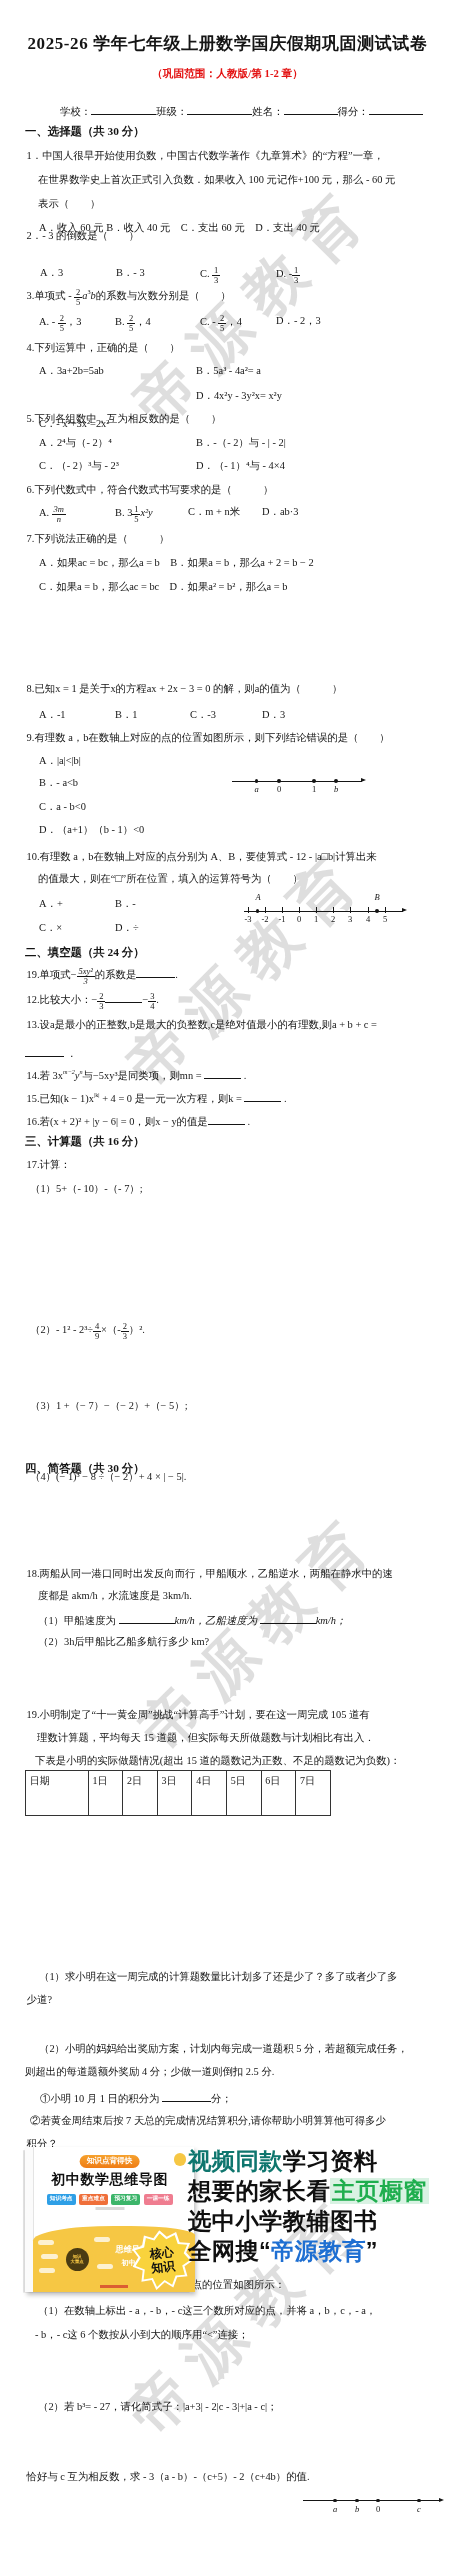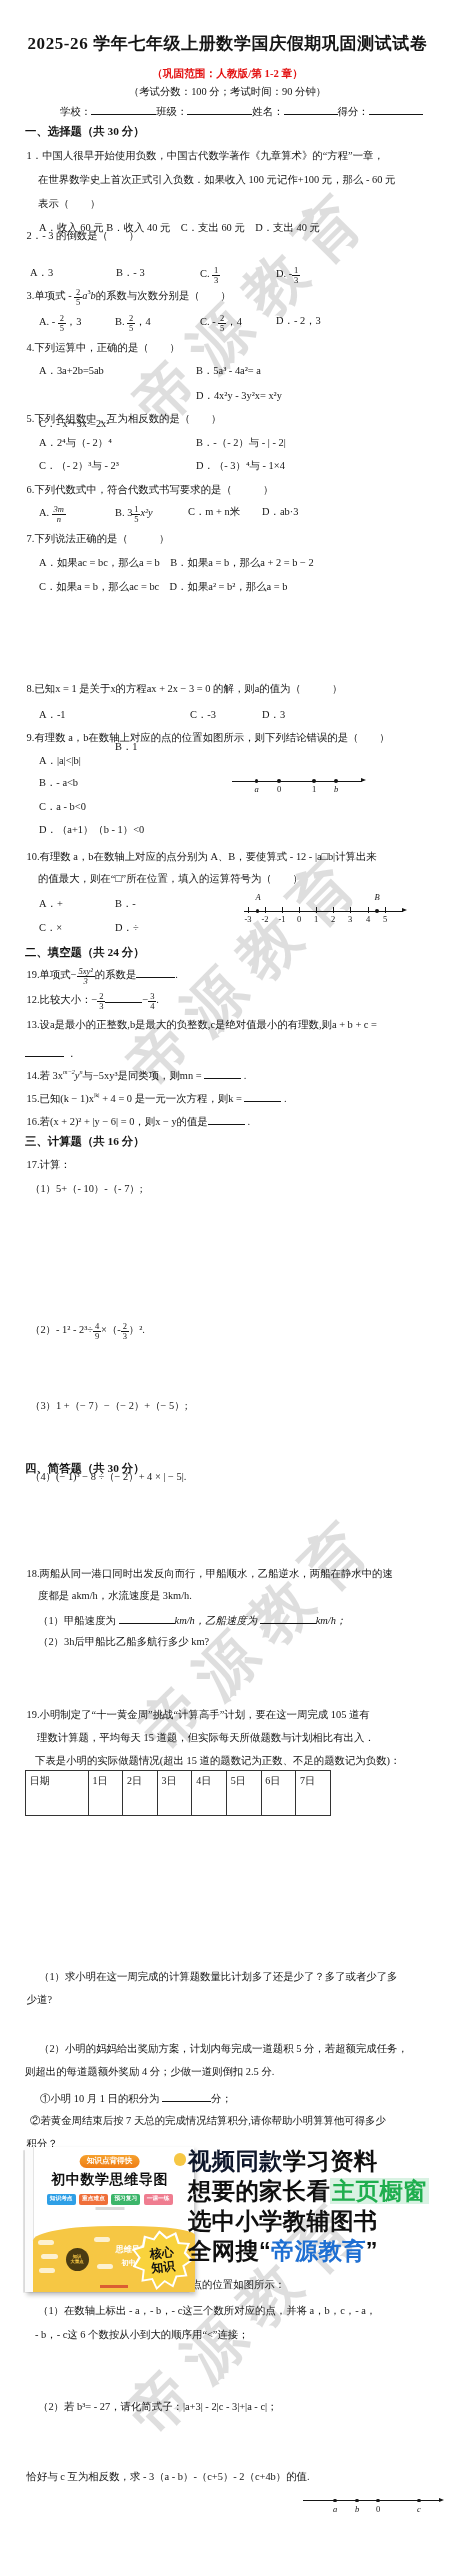--- a/index.html
+++ b/index.html
@@ -30,21 +30,21 @@
   
   .tb{position:absolute;left:25px;top:1770px;border-collapse:collapse;z-index:2;font-size:10px;}
   .tb td{border:0.8px solid #333;vertical-align:top;padding:3.2px 3.8px;}
   .tb .c0{width:54px;}
   .tb .cc{width:26px;}
   .r1 td{height:38px;}
   .r2 td{height:43px;}
   
   .adl{position:absolute;left:188px;z-index:3;font-family:"Liberation Sans",sans-serif;
        font-weight:900;font-size:23.4px;letter-spacing:0.3px;color:#101010;white-space:nowrap;}
-  .ad-red{color:#0f172a;}
+  .ad-red{color:#0f766e;}
   .ad-blue{color:#1e6fd2;}
   .hl-green{background:#d9f2e3;color:#1fae4e;padding:0 1.9px;}
   
   .book{position:absolute;left:25px;top:2147px;width:169px;height:145px;background:#ffffff;z-index:3;
         box-shadow:1.9px 2.5px 4.4px rgba(0,0,0,0.25),-3.2px 1.9px 0 -1.3px #e2e2e2;font-family:"Liberation Sans",sans-serif;}
   .bk-spine{position:absolute;left:0;top:0;width:7.6px;height:100%;background:#fbfbfb;border-right:0.6px solid #e4e4e4;}
   .bk-banner{position:absolute;left:50%;top:7.6px;transform:translateX(-50%);
              background:linear-gradient(#f6a22e,#ef7c15);color:#fff;font-weight:bold;font-size:7.6px;
              padding:1.9px 7.6px;border-radius:7px;}
   .bk-title{position:absolute;left:7.6px;top:24px;width:154px;text-align:center;
@@ -75,35 +75,34 @@
 
 <div class="pg">
 
   <div class="wm" style="left:101px;top:266px;">帝源教育</div>
   <div class="wm" style="left:95px;top:929px;">帝源教育</div>
   <div class="wm" style="left:107px;top:1593px;">帝源教育</div>
   <div class="wm" style="left:95px;top:2276px;">帝源教育</div>
 
   <div class="ab ctr ttl" style="top:32px;">2025-26 学年七年级上册数学国庆假期巩固测试试卷</div>
   <div class="ab ctr red" style="top:67px;">（巩固范围：人教版/第 1-2 章）</div>
-  <div class="ab ctr t16" style="top:85px;">（考试分数：100 分；考试时间：90 分钟）</div>
 
   <div class="ab t16" style="top:103px;left:60px;">
     <span>学校：</span><span class="blank" style="width:65px;"></span><span>班级：</span><span class="blank" style="width:65px;"></span><span>姓名：</span><span class="blank" style="width:54px;"></span><span>得分：</span><span class="blank" style="width:54px;"></span>
   </div>
 
   <div class="ab sec" style="top:124px;left:25px;">一、选择题（共 30 分）</div>
 
   <div class="ab t16" style="top:149px;left:26.6px;">1．中国人很早开始使用负数，中国古代数学著作《九章算术》的“方程”一章，</div>
   <div class="ab t16" style="top:173px;left:38px;">在世界数学史上首次正式引入负数．如果收入 100 元记作+100 元，那么 - 60 元</div>
   <div class="ab t16" style="top:197px;left:38px;">表示（　　）</div>
   <div class="ab t16" style="top:221px;left:39px;">A．收入 60 元 B．收入 40 元　C．支出 60 元　D．支出 40 元</div>
 
   <div class="ab t16" style="top:229px;left:26.6px;">2．- 3 的倒数是（　　）</div>
-  <div class="ab t16" style="top:266px;left:30px;">A．3</div>
+  <div class="ab t16" style="top:266px;left:40px;">A．3</div>
   <div class="ab t16" style="top:266px;left:116px;">B．- 3</div>
   <div class="ab t16" style="top:266px;left:200px;">
     <span>C.</span>
     <span class="fr"><span class="fn">1</span><span class="fd">3</span></span>
   </div>
   <div class="ab t16" style="top:266px;left:276px;">
     <span>D.</span>
     <span>-</span><span class="fr"><span class="fn">1</span><span class="fd">3</span></span>
   </div>
 
@@ -124,39 +123,39 @@
   <div class="ab t16" style="top:341px;left:26.6px;">4.下列运算中，正确的是（　　）</div>
   <div class="ab t16" style="top:364px;left:39px;">A．3a+2b=5ab</div>
   <div class="ab t16" style="top:364px;left:196px;">B．5a³ - 4a²= a</div>
   <div class="ab t16" style="top:389px;left:39px;margin-top:28px;">C．- x²+3x²=2x²</div>
   <div class="ab t16" style="top:389px;left:196px;">D．4x²y - 3y²x= x²y</div>
 
   <div class="ab t16" style="top:412px;left:26.6px;">5.下列各组数中，互为相反数的是（　　）</div>
   <div class="ab t16" style="top:436px;left:39px;">A．2⁴与（- 2）⁴</div>
   <div class="ab t16" style="top:436px;left:196px;">B．-（- 2）与 - | - 2|</div>
   <div class="ab t16" style="top:459px;left:39px;">C．（- 2）³与 - 2³</div>
-  <div class="ab t16" style="top:459px;left:196px;">D．（- 3）⁴与 - 1×4</div>
+  <div class="ab t16" style="top:459px;left:196px;">D．（- 1）⁴与 - 4×4</div>
 
   <div class="ab t16" style="top:483px;left:26.6px;">6.下列代数式中，符合代数式书写要求的是（　　　）</div>
   <div class="ab t16" style="top:505px;left:39px;">
     <span>A.</span> <span class="fr it"><span class="fn">3m</span><span class="fd">n</span></span>
   </div>
   <div class="ab t16" style="top:505px;left:115px;">
     <span>B.</span> <span>3</span><span class="fr"><span class="fn">1</span><span class="fd">5</span></span><span class="it">x²y</span>
   </div>
   <div class="ab t16" style="top:505px;left:188px;">C．m + n米</div>
   <div class="ab t16" style="top:505px;left:262px;">D．ab·3</div>
 
   <div class="ab t16" style="top:532px;left:26.6px;">7.下列说法正确的是（　　　）</div>
   <div class="ab t16" style="top:556px;left:39px;">A．如果ac = bc，那么a = b　B．如果a = b，那么a + 2 = b − 2</div>
   <div class="ab t16" style="top:580px;left:39px;">C．如果a = b，那么ac = bc　D．如果a² = b²，那么a = b</div>
 
   <div class="ab t16" style="top:682px;left:26.6px;">8.已知x = 1 是关于x的方程ax + 2x − 3 = 0 的解，则a的值为（　　　）</div>
   <div class="ab t16" style="top:708px;left:39px;">A．-1</div>
-  <div class="ab t16" style="top:708px;left:115px;margin-top:32px;">B．1</div>
+  <div class="ab t16" style="top:708px;left:115px;">B．1</div>
   <div class="ab t16" style="top:708px;left:190px;">C．-3</div>
   <div class="ab t16" style="top:708px;left:262px;">D．3</div>
 
   <div class="ab t16" style="top:731px;left:26.6px;">9.有理数 a，b在数轴上对应的点的位置如图所示，则下列结论错误的是（　　）</div>
   <div class="ab t16" style="top:754px;left:39px;">A．|a|&lt;|b|</div>
   <div class="ab t16" style="top:776px;left:39px;text-align:center;">B．- a&lt;b</div>
   <div class="ab t16" style="top:800px;left:39px;">C．a - b&lt;0</div>
   <div class="ab t16" style="top:823px;left:39px;">D．（a+1）（b - 1）&lt;0</div>
 
   <div class="nl" style="left:228px;top:773px;width:149px;height:26.6px;">

